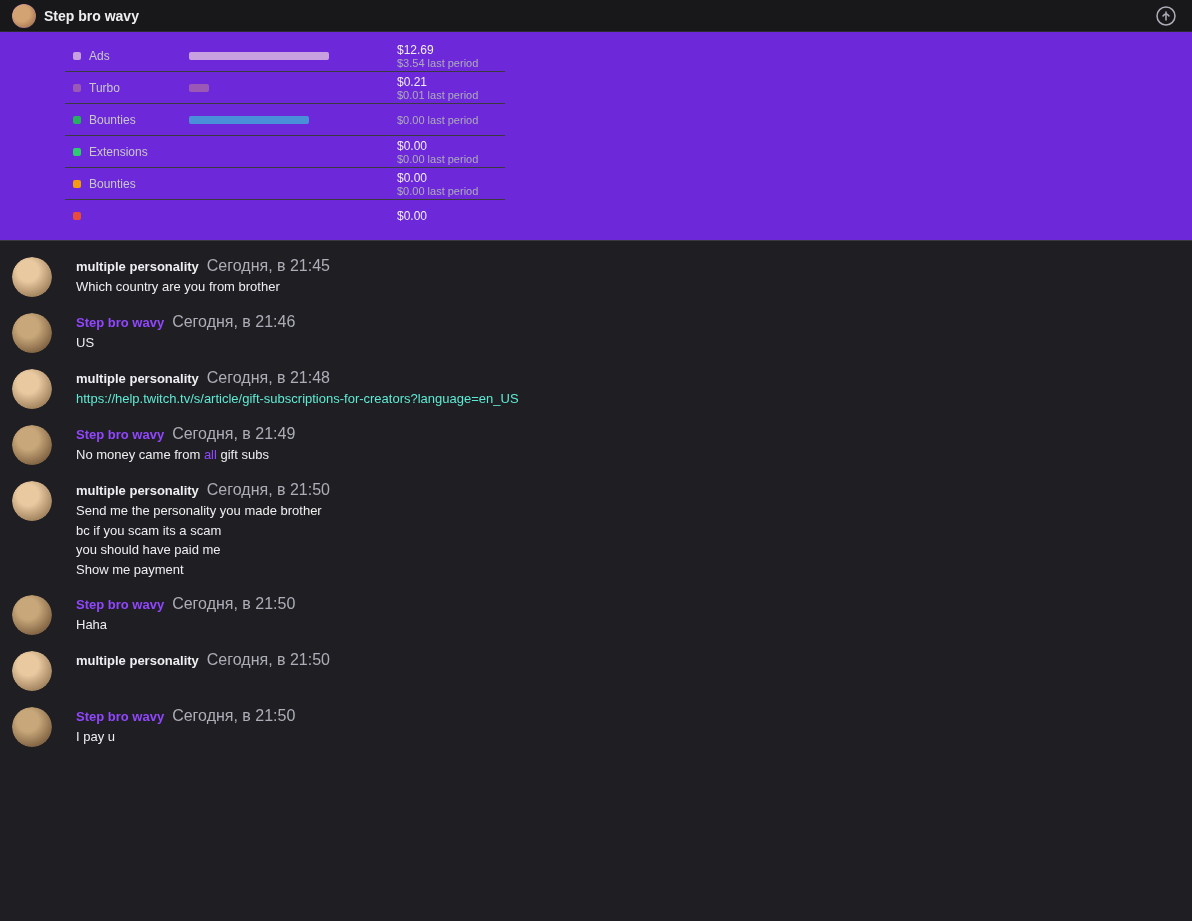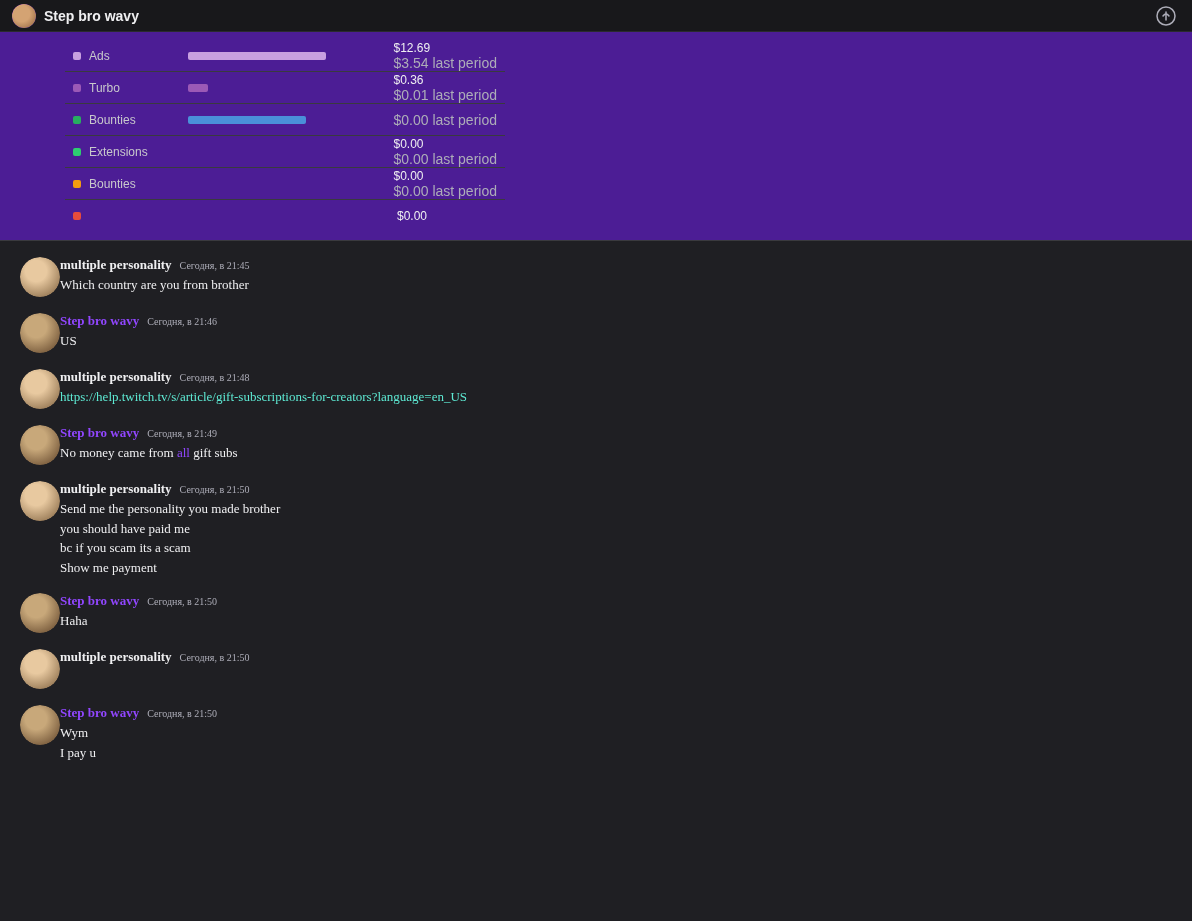--- a/index.html
+++ b/index.html
@@ -59,21 +59,21 @@
       width: 28px;
       height: 28px;
       display: flex;
       align-items: center;
       justify-content: center;
       color: #adadb8;
     }
 
     
     .revenue-section {
-      background-color: #4c1d95;
+      background-color: #6d28d9;
       margin: 0;
       padding: 8px 0;
       border-bottom: 1px solid #3a3a3e;
     }
     .revenue-table {
       width: 440px;
       margin-left: 65px;
     }
     .revenue-row {
       display: flex;
@@ -110,42 +110,41 @@
     .revenue-values {
       text-align: left;
       min-width: 100px;
     }
     .revenue-main {
       font-size: 12px;
       color: #efeff1;
       display: block;
     }
     .revenue-sub {
-      font-size: 14px;
+      font-size: 11px;
       color: #adadb8;
       display: block;
     }
 
     .stat-lines {
       padding: 6px 8px 8px 65px;
       color: #efeff1;
       font-size: 13px;
       line-height: 1.6;
     }
 
     
     .chat-container {
       padding: 8px 0;
     }
     .message-group {
       display: flex;
       align-items: flex-start;
-      padding: 8px 20px;
-      gap: 0;
-      font-family: Liberation Serif, serif;
+      padding: 8px 12px;
+      gap: 24px;
     }
     .avatar {
       width: 40px;
       height: 40px;
       border-radius: 50%;
       flex-shrink: 0;
       overflow: hidden;
     }
     .avatar-inner {
       width: 100%;
@@ -171,21 +170,21 @@
       font-size: 13px;
       font-weight: 700;
     }
     .username-mp {
       color: #efeff1;
     }
     .username-sbw {
       color: #9146ff;
     }
     .timestamp {
-      font-size: 10px;
+      font-size: 16px;
       color: #adadb8;
     }
     .message-text {
       font-size: 13px;
       color: #efeff1;
       line-height: 1.5;
     }
     .message-link {
       color: #5eead4;
       text-decoration: none;
@@ -230,21 +229,21 @@
       <span class="revenue-sub">$3.54 last period</span>
     </div>
   </div>
       <div class="revenue-row">
     <div class="revenue-dot" style="background:#9b59b6"></div>
     <div class="revenue-label">Turbo</div>
     <div class="revenue-bar-container">
       <div class="revenue-bar" style="background:#9b59b6;width:10%"></div>
     </div>
     <div class="revenue-values">
-      <span class="revenue-main">$0.36</span>
+      <span class="revenue-main">$0.21</span>
       <span class="revenue-sub">$0.01 last period</span>
     </div>
   </div>
       <div class="revenue-row">
     <div class="revenue-dot" style="background:#27ae60"></div>
     <div class="revenue-label">Bounties</div>
     <div class="revenue-bar-container">
       <div class="revenue-bar" style="background:#4a90d9;width:60%"></div>
     </div>
     <div class="revenue-values">
@@ -341,22 +340,22 @@
     <div class="message-group">
     <div class="avatar">
       <div class="avatar-inner avatar-mp"></div>
     </div>
     <div class="message-content">
       <div class="message-header">
         <span class="username username-mp">multiple personality</span>
         <span class="timestamp">Сегодня, в 21:50</span>
       </div>
       <div class="message-text">Send me the personality you made brother</div>
+        <div class="message-text">bc if you scam its a scam</div>
         <div class="message-text">you should have paid me</div>
-        <div class="message-text">bc if you scam its a scam</div>
         <div class="message-text">Show me payment</div>
     </div>
   </div>
     <div class="message-group">
     <div class="avatar">
       <div class="avatar-inner avatar-sbw"></div>
     </div>
     <div class="message-content">
       <div class="message-header">
         <span class="username username-sbw">Step bro wavy</span>
@@ -378,17 +377,16 @@
   </div>
     <div class="message-group">
     <div class="avatar">
       <div class="avatar-inner avatar-sbw"></div>
     </div>
     <div class="message-content">
       <div class="message-header">
         <span class="username username-sbw">Step bro wavy</span>
         <span class="timestamp">Сегодня, в 21:50</span>
       </div>
-      <div class="message-text">Wym</div>
         <div class="message-text">I pay u</div>
     </div>
   </div>
   </div>
 
 </body></html>

